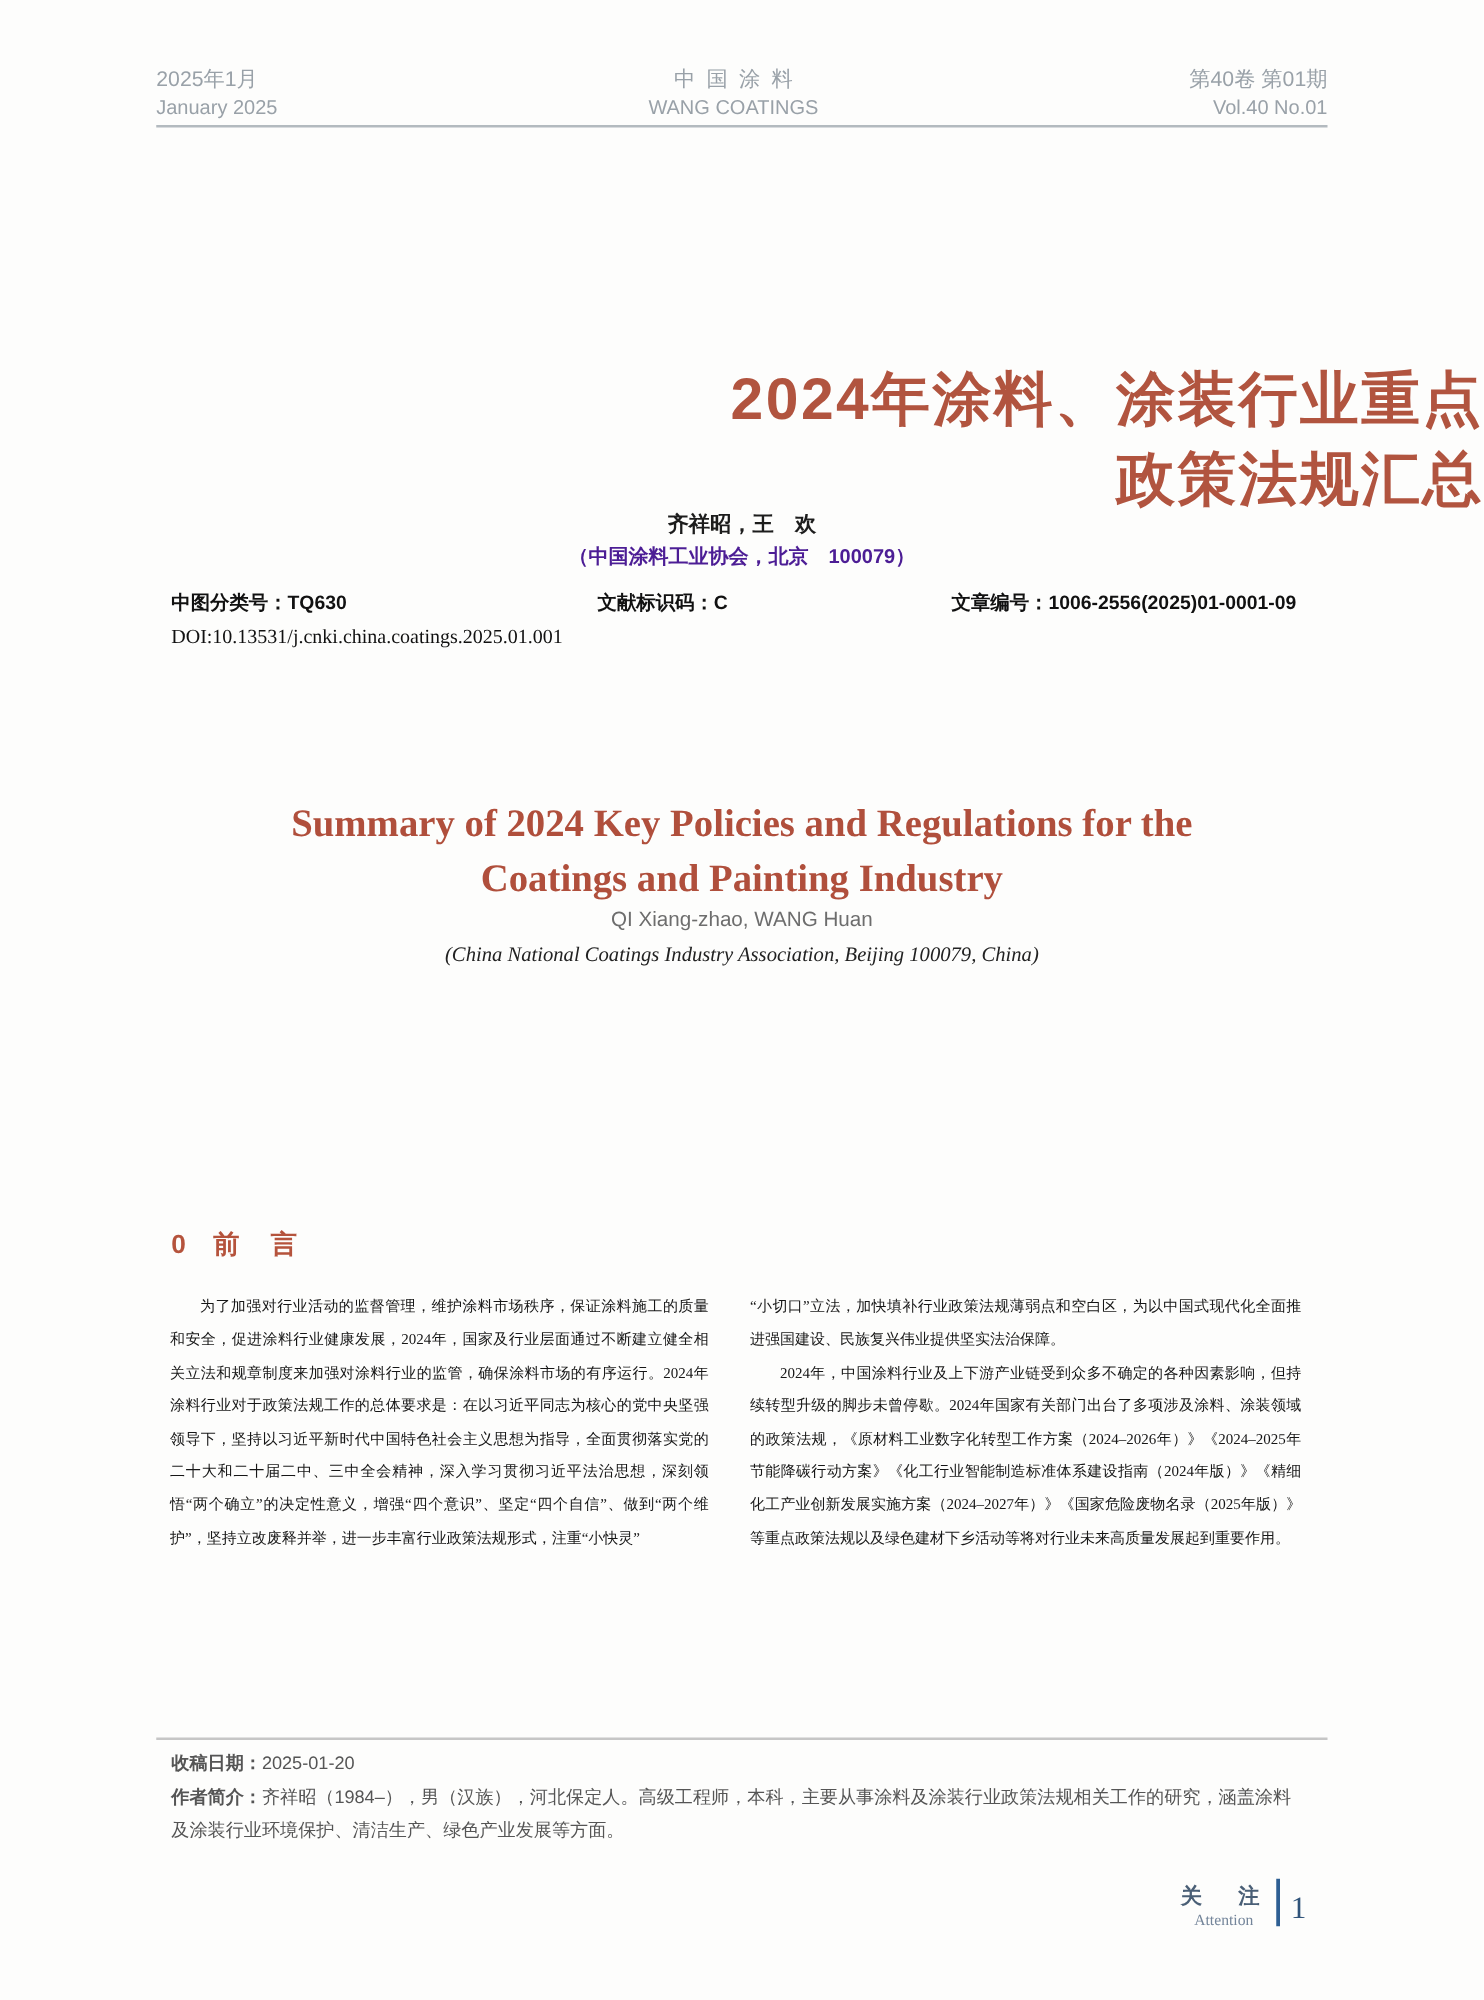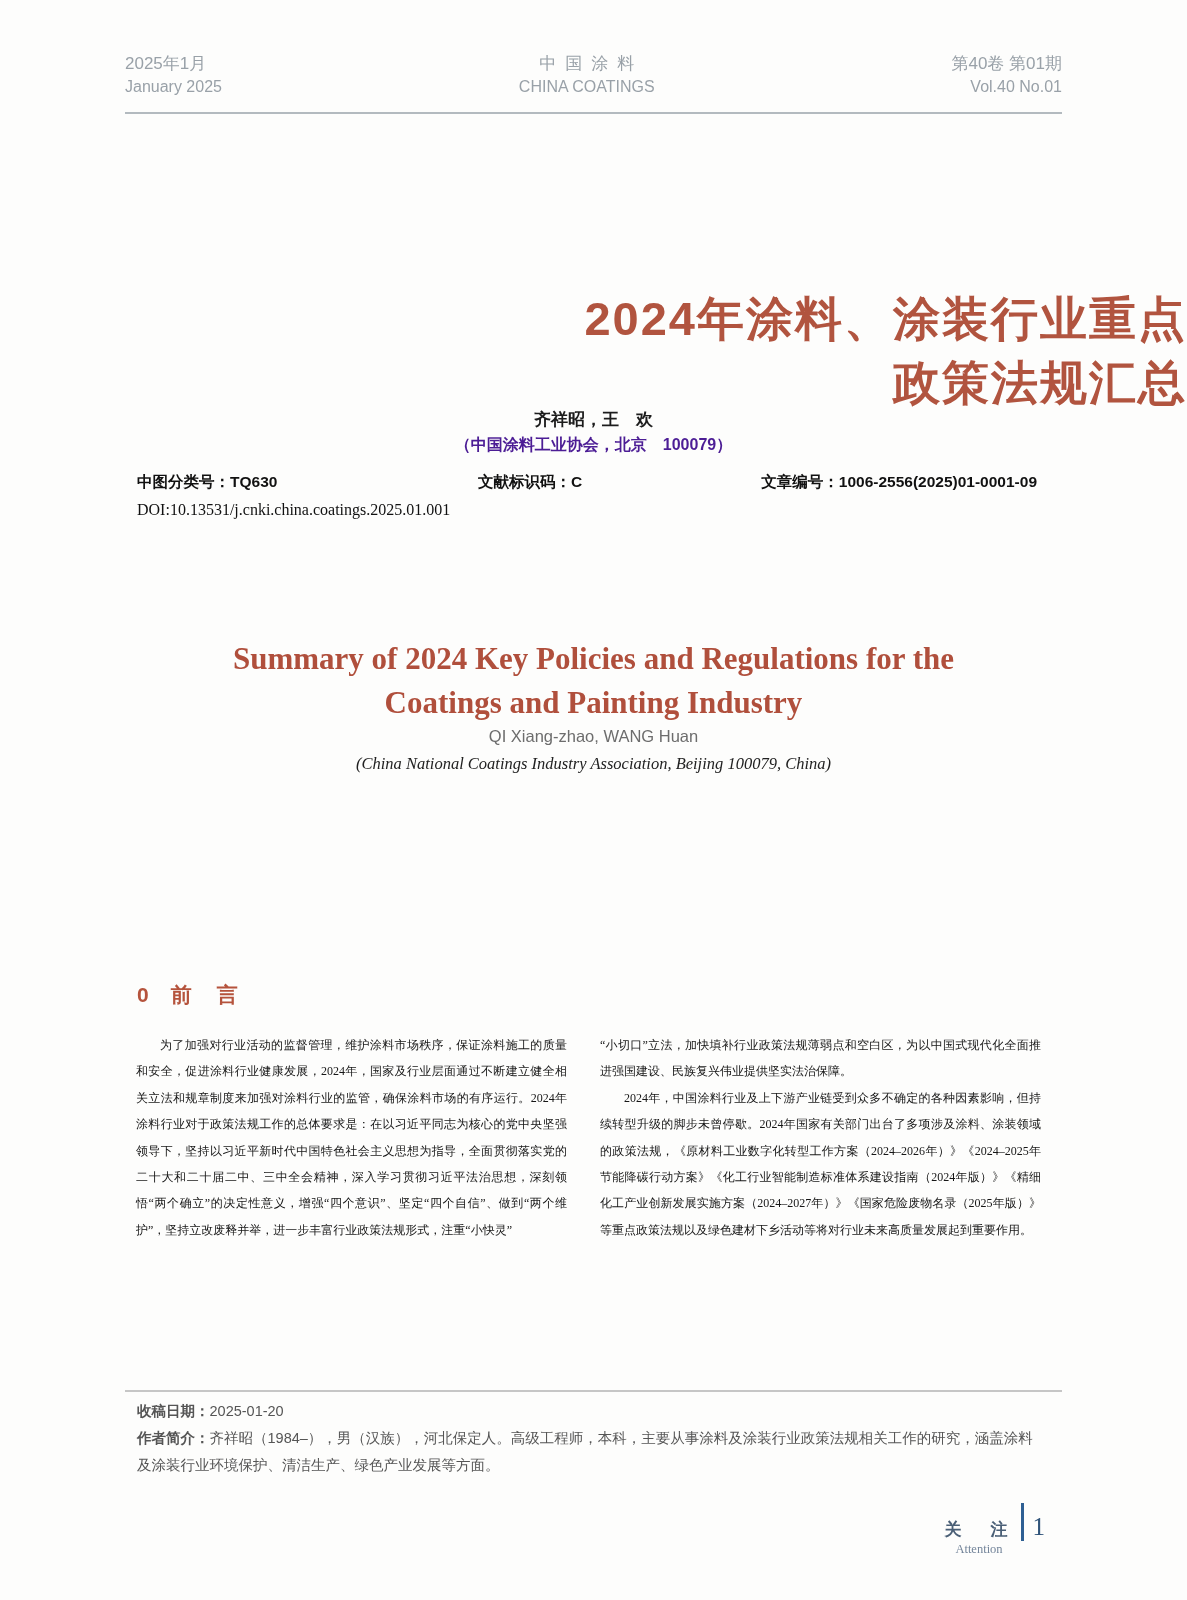--- a/index.html
+++ b/index.html
@@ -6,21 +6,21 @@
   .page {
     position:relative; width:1187px; height:1600px; margin:0 auto;
     background:#fdfdfc; overflow:hidden;
     font-family:"Liberation Sans", sans-serif; color:#1a1a1a;
   }
 
   
   .header {
     position:absolute; left:125px; top:52px; width:937px;
     display:flex; justify-content:space-between; align-items:flex-end;
-    padding-bottom:14px; border-bottom:2px solid #b3babf;
+    padding-bottom:2px; border-bottom:2px solid #b3babf;
     color:#99a1a8;
   }
   .header .zh { font-size:17px; line-height:24px; }
   .header .en { font-size:16px; line-height:22px; }
   .h-left  { text-align:left; }
   .h-center{ text-align:center; }
   .h-center .zh { letter-spacing:9px; padding-left:9px; }
   .h-right { text-align:right; }
 
   
@@ -94,42 +94,42 @@
     position:absolute; left:137px; top:1398px; width:907px;
     font-size:14.5px; line-height:27px; color:#555;
   }
   .footnotes .lbl { font-weight:700; }
 
   
   .footer {
     position:absolute; right:142px; top:1501px;
     display:flex; align-items:flex-start;
   }
-  .footer-label { display:flex; flex-direction:column; align-items:center; margin-top:17px; }
+  .footer-label { display:flex; flex-direction:column; align-items:center; margin-top:4px; }
   .footer-zh { font-size:17px; font-weight:700; color:#4a5f76; letter-spacing:6px; }
   .footer-en { font-family:Liberation Serif, serif; font-size:12.5px; color:#74859a; margin-top:1px; }
   .footer-bar { width:3px; height:38px; background:#2e5f93; margin:2px 9px 0 7px; }
   .footer-page {
     font-family:"Liberation Serif", serif; font-size:25px; color:#2f5379;
     margin-top:12px;
   }
 </style>
 </head>
 <body>
 
 <div class="page">
 
   <header class="header">
     <div class="h-left">
       <div class="zh">2025年1月</div>
       <div class="en">January 2025</div>
     </div>
     <div class="h-center">
       <div class="zh">中国涂料</div>
-      <div class="en">CHINA COATINGS</div>
+      <div class="en">WANG COATINGS</div>
     </div>
     <div class="h-right">
       <div class="zh">第40卷  第01期</div>
       <div class="en">Vol.40  No.01</div>
     </div>
   </header>
 
   <h1 class="title-zh">
     <span>2024年涂料、涂装行业重点</span><br>
     <span>政策法规汇总</span>

